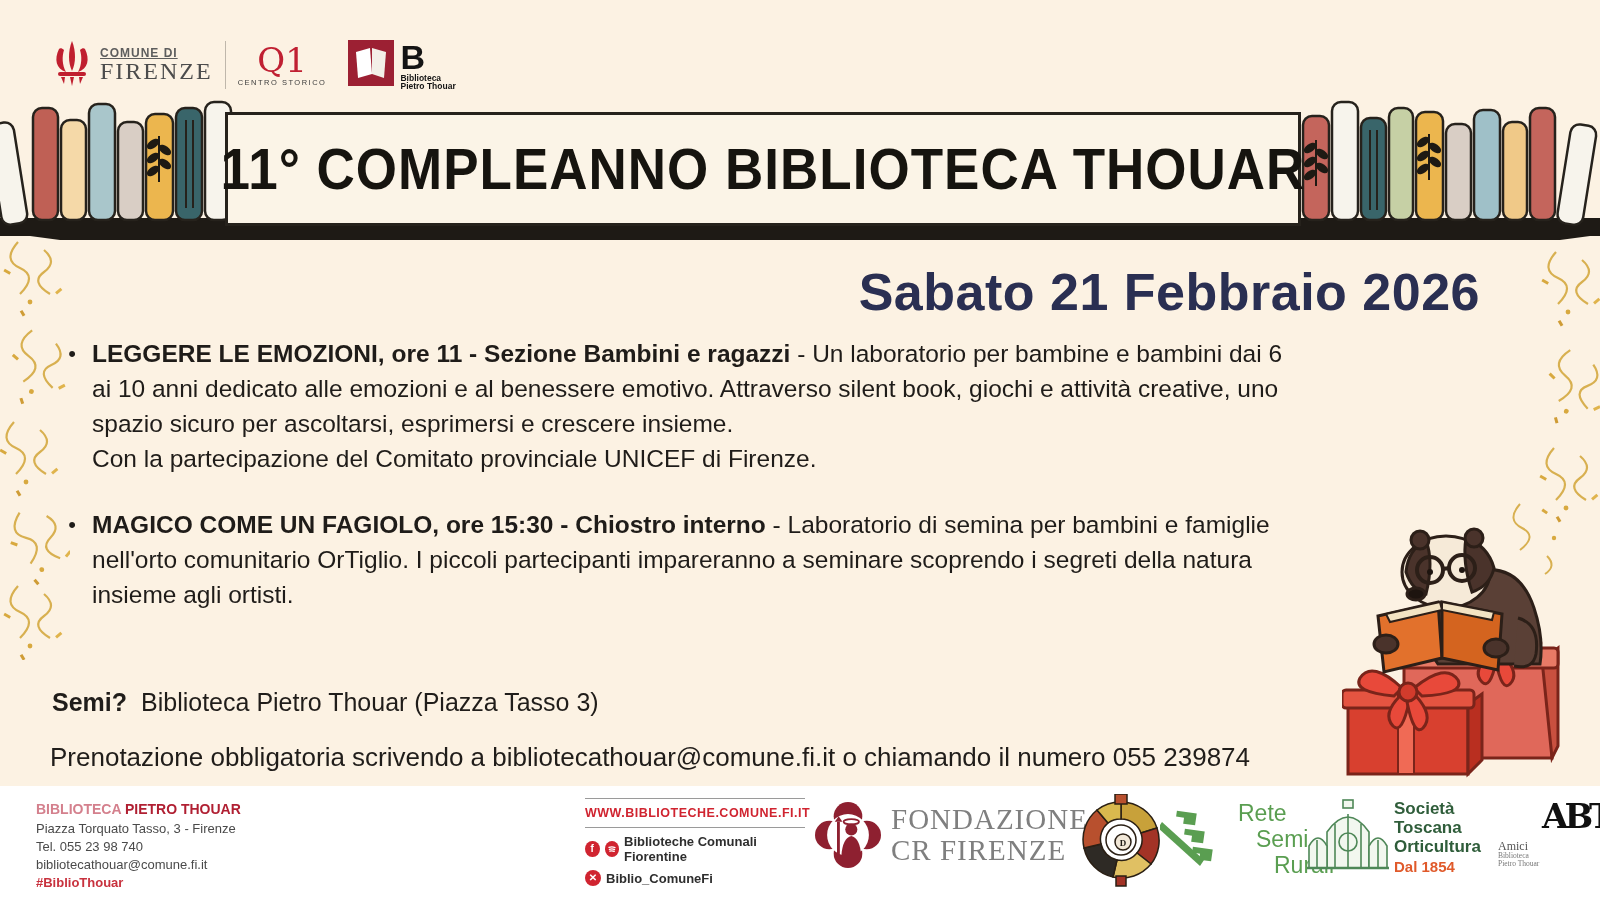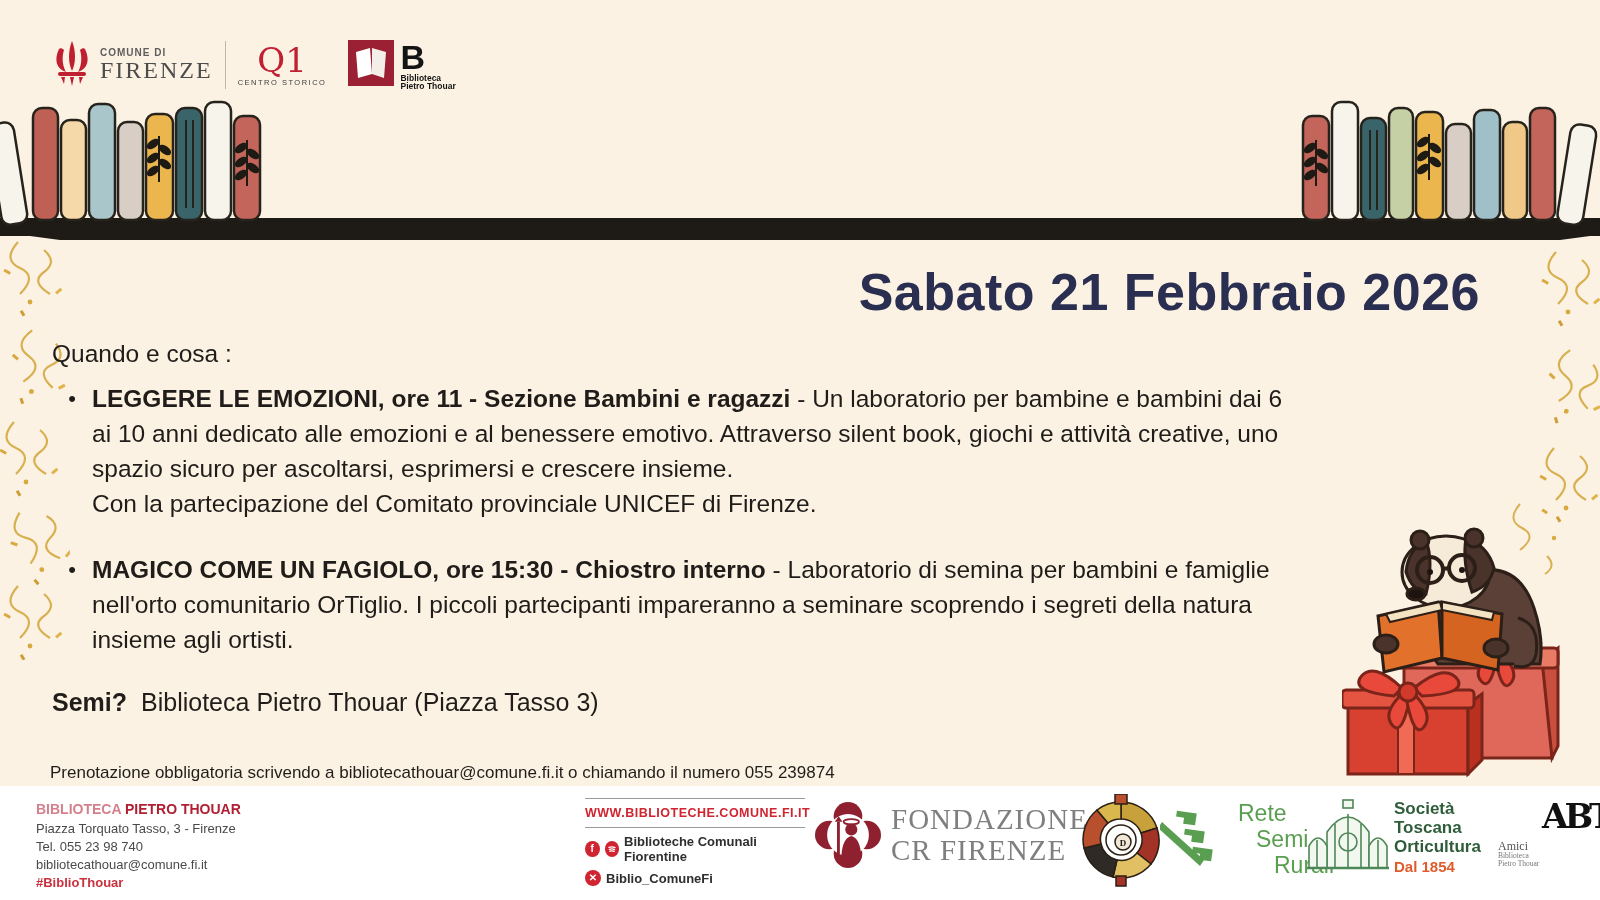--- a/index.html
+++ b/index.html
@@ -7,21 +7,21 @@
   .poster{
     position:relative; width:1600px; height:900px; overflow:hidden;
     background:#fcf2e3;
     font-family:"Liberation Sans", sans-serif;
     color:#201d1a;
   }
   
   .logos-row{ position:absolute; left:52px; top:34px; height:62px; display:flex; align-items:center; gap:12px; }
   .comune-logo{ display:flex; align-items:center; gap:8px; }
   .comune-text{ line-height:1; }
-  .comune-text .l1{ font-size:10px; letter-spacing:1px; color:#5d5d5d; font-weight:700; display:block; }
+  .comune-text .l1{ font-size:12px; letter-spacing:1px; color:#5d5d5d; font-weight:700; display:block;text-decoration:underline; }
   .comune-text .l2{ font-size:24px; color:#4c4c4c; font-family:"Liberation Serif", serif; letter-spacing:2px; display:block; }
   .logo-sep{ width:1px; height:48px; background:#bfb7ab; }
   .q1-logo{ text-align:center; line-height:1; }
   .q1-logo .q1{ font-family:"DejaVu Serif", serif; font-size:34px; color:#c02032; display:block; }
   .q1-logo .sub{ font-size:7.5px; letter-spacing:1.5px; color:#3c3c3c; display:block; margin-top:2px; }
   .bpt-logo{ display:flex; align-items:flex-start; gap:6px; margin-left:10px; }
   .bpt-square{ width:46px; height:46px; background:#9c2033; position:relative; }
   .bpt-square svg{ position:absolute; inset:0; }
   .bpt-right{ line-height:1; }
   .bpt-right .bigB{ font-size:34px; font-weight:700; color:#141414; display:block; }
@@ -44,21 +44,21 @@
   }
   
   .body-text{ position:absolute; left:52px; top:336px; width:1240px; font-size:24.5px; line-height:35px; color:#1f1c19; }
   .intro{ margin-bottom:10px; }
   .bullet{ display:flex; margin-bottom:31px; }
   .bullet .dot{ width:40px; text-align:center; flex:0 0 40px; font-size:22px; }
   .bullet .content{ flex:1; }
   .bullet b{ font-weight:700; }
   .where-line{ position:absolute; left:52px; top:688px; font-size:25px; }
   .where-line b{ font-weight:800; margin-right:14px; }
-  .booking-line{ position:absolute; left:50px; top:742px; font-size:17px; white-space:nowrap;margin-top:21px; }
+  .booking-line{ position:absolute; left:50px; top:742px; font-size:26px; white-space:nowrap; }
   
   .badger-svg{ position:absolute; left:1342px; top:498px; width:235px; height:292px; }
   .confetti{ position:absolute; }
   
   .footer{ position:absolute; left:0; top:786px; width:1600px; height:114px; background:#ffffff; }
   .lib-info{ position:absolute; left:36px; top:14px; font-size:13px; line-height:18px; color:#4a4a4a; }
   .lib-info .name{ font-weight:700; font-size:14px; margin-bottom:2px; }
   .lib-info .name .light{ color:#d4808d; }
   .lib-info .name .boldred{ color:#b01f32; }
   .lib-info .tag{ color:#c8323e; font-weight:700; }
@@ -168,20 +168,23 @@
       <rect x="1503" y="22" width="24" height="98" rx="9" fill="#f0c988"></rect>
       <rect x="1530" y="8" width="25" height="112" rx="9" fill="#c4655c"></rect>
       <rect x="1556" y="24" width="26" height="100" rx="9" fill="#f7f4ec" transform="rotate(9 1569 124)"></rect>
       <line x1="1370" y1="30" x2="1370" y2="110" stroke-width="2"></line>
       <line x1="1377" y1="30" x2="1377" y2="110" stroke-width="2"></line>
     </g>
     <use href="#leaf" x="0" y="0" transform="translate(1316,40)"></use>
     <use href="#leaf" x="0" y="0" transform="translate(1429,34)"></use>
   </svg>
 
+  <div class="banner">
+    <div class="banner-title">11° COMPLEANNO BIBLIOTECA THOUAR</div>
+  </div>
 
   <div class="date-heading">Sabato 21 Febbraio 2026</div>
 
   <svg class="confetti" style="left:0;top:240px;" width="70" height="420" viewBox="0 0 70 420">
     <defs>
       <g id="conf" stroke="#d8b050" stroke-width="2.2" fill="none">
         <path d="M18 2 q-16 18 2 26 q18 8 0 26"></path>
         <path d="M44 10 q14 12 0 22 q-14 10 6 22"></path>
         <rect x="4" y="30" width="7" height="3" fill="#d8a93f" stroke="none" transform="rotate(30 7 31)"></rect>
         <rect x="55" y="50" width="7" height="3" fill="#e0b44c" stroke="none" transform="rotate(-40 58 51)"></rect>
@@ -196,21 +199,20 @@
     <use href="#conf" transform="translate(0,344)"></use>
   </svg>
 
   <svg class="confetti" style="left:1538px;top:250px;" width="62" height="280" viewBox="0 0 62 280">
     <use href="#conf" transform="translate(0,0)"></use>
     <use href="#conf" transform="translate(4,100) rotate(15 30 40)"></use>
     <use href="#conf" transform="translate(-2,196)"></use>
   </svg>
 
   <div class="body-text">
-    <div class="intro">Quando e cosa :</div>
     <div class="bullet">
       <span class="dot">•</span>
       <div class="content">
         <b>LEGGERE LE EMOZIONI, ore 11 - Sezione Bambini e ragazzi</b><span> - Un laboratorio per bambine e bambini dai 6 ai 10 anni dedicato alle emozioni e al benessere emotivo. Attraverso silent book, giochi e attività creative, uno spazio sicuro per ascoltarsi, esprimersi e crescere insieme.</span>
         <div>Con la partecipazione del Comitato provinciale UNICEF di Firenze.</div>
       </div>
     </div>
     <div class="bullet">
       <span class="dot">•</span>
       <div class="content">

